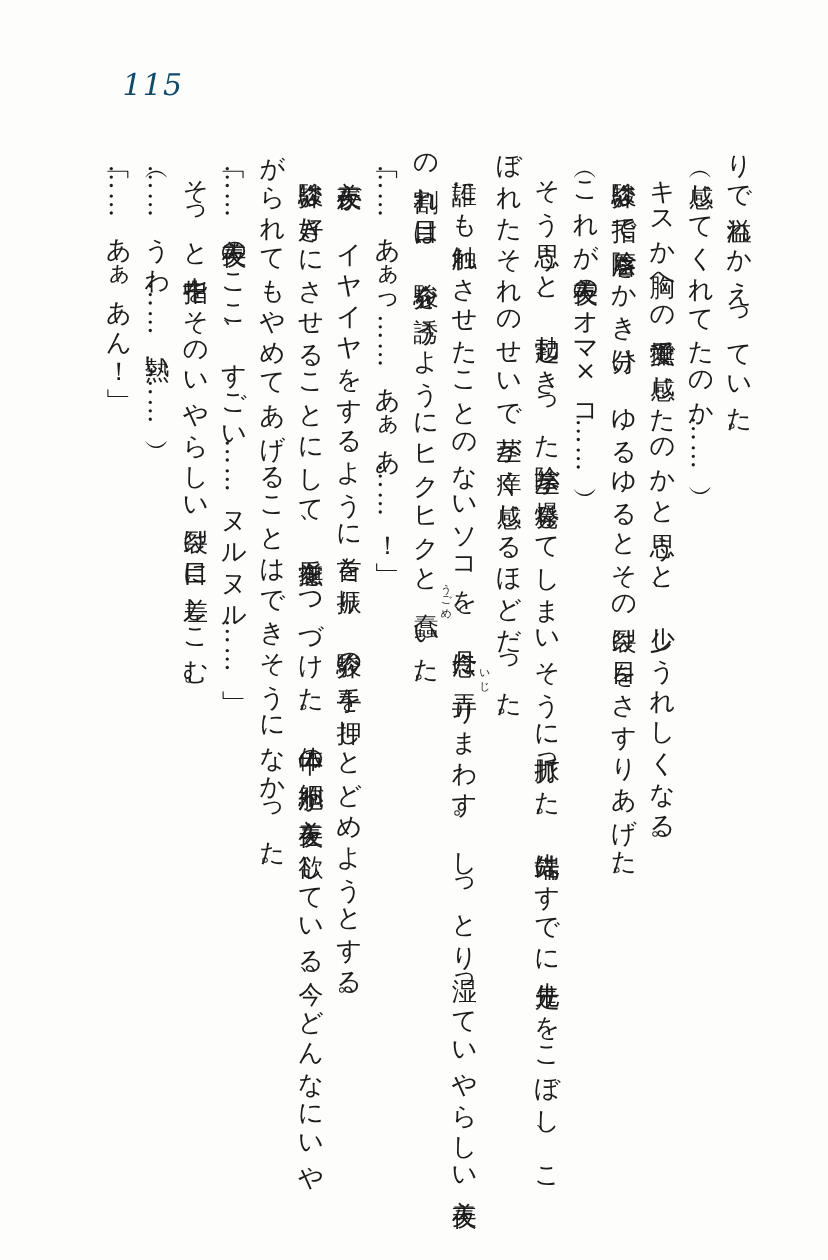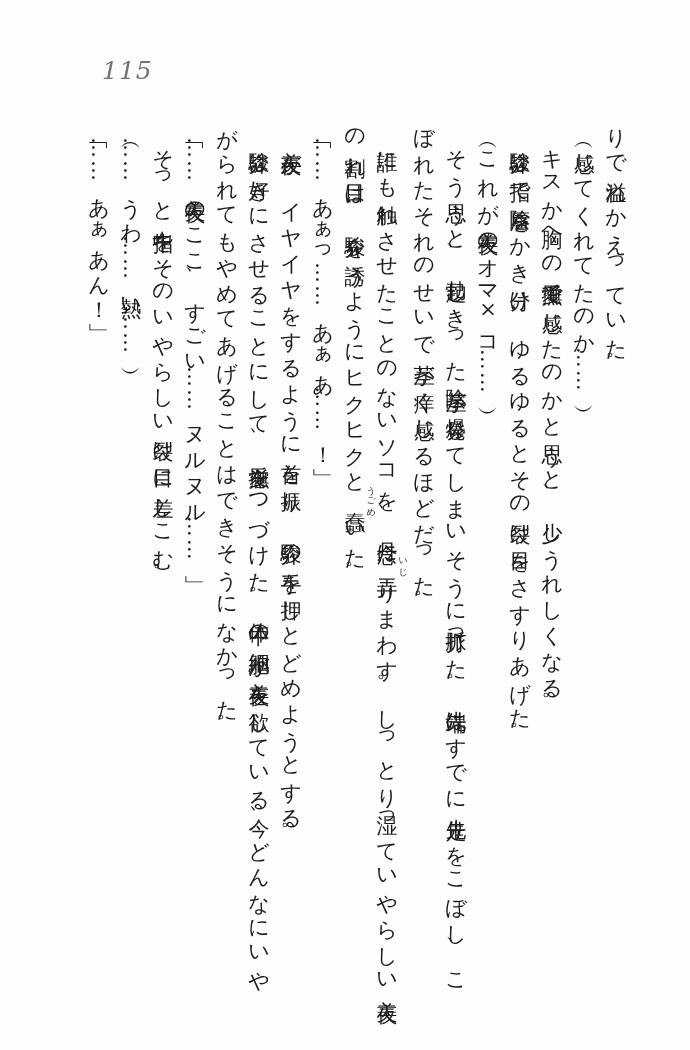--- a/index.html
+++ b/index.html
@@ -13,21 +13,21 @@
     position: relative;
     overflow: hidden;
     font-family: "DejaVu Serif", "Liberation Serif", serif;
   }
   .page-number {
     position: absolute;
     top: 56px;
     left: 102px;
     font-size: 25px;
     font-style: italic;
-    color: #737373;
+    color: #0c4a6e;
     letter-spacing: 1px;
   }
   .text-columns {
     position: absolute;
     top: 114px;
     right: 58px;
     height: 878px;
     writing-mode: vertical-rl;
     text-orientation: mixed;
     font-size: 21px;

